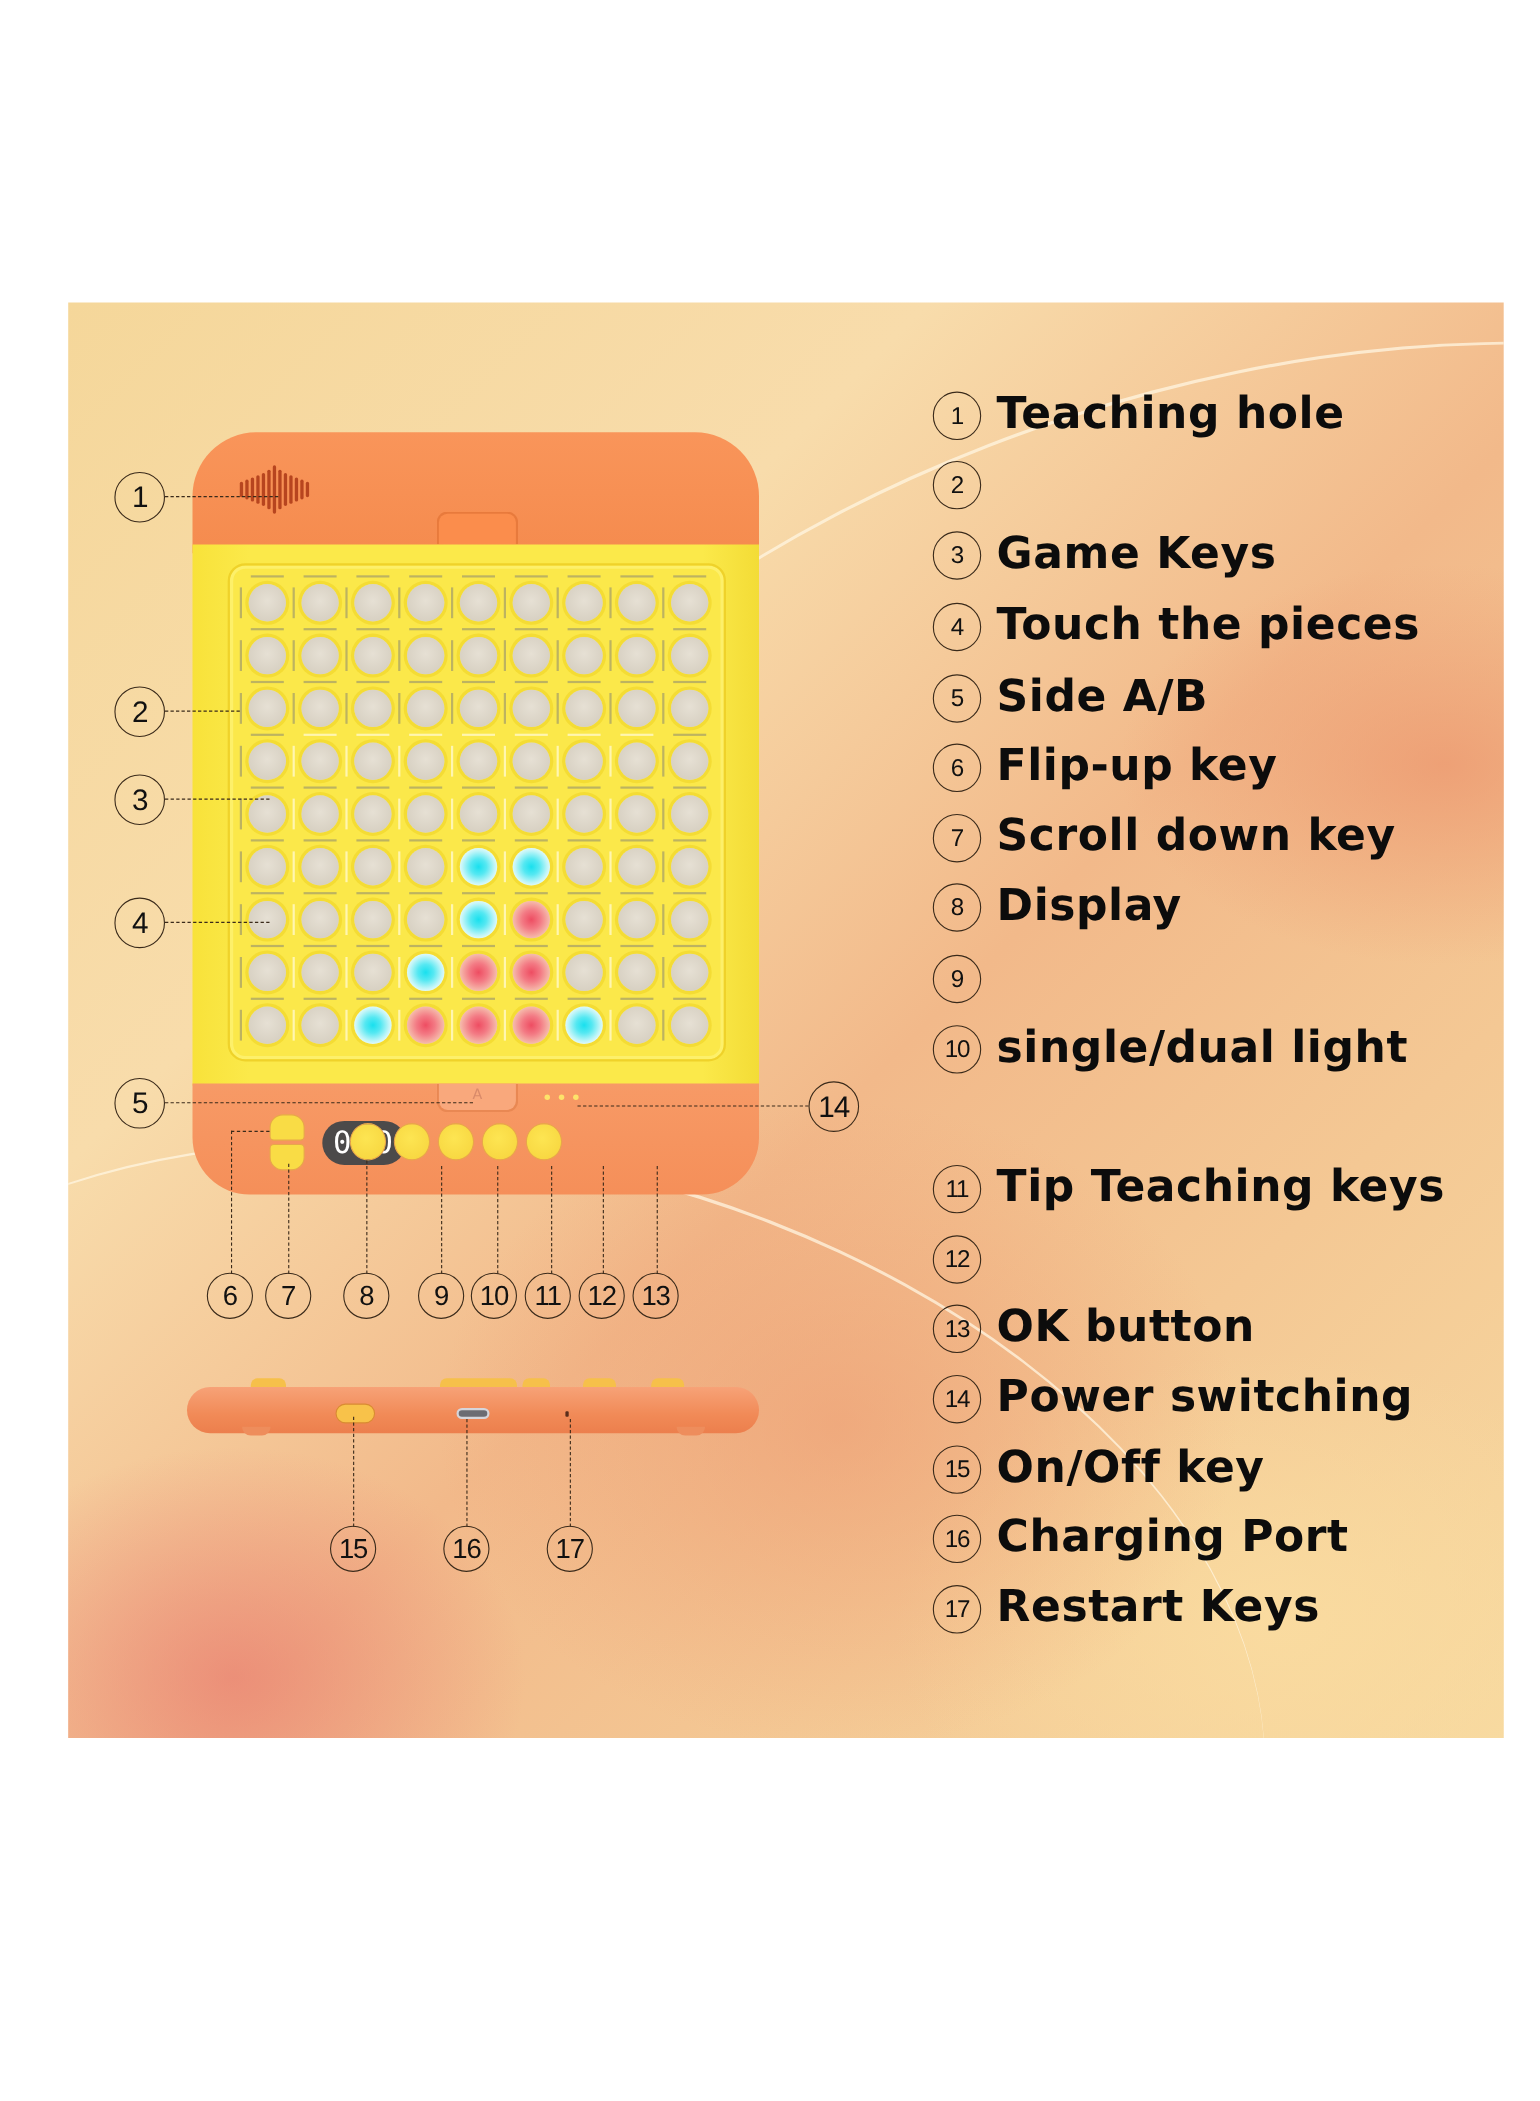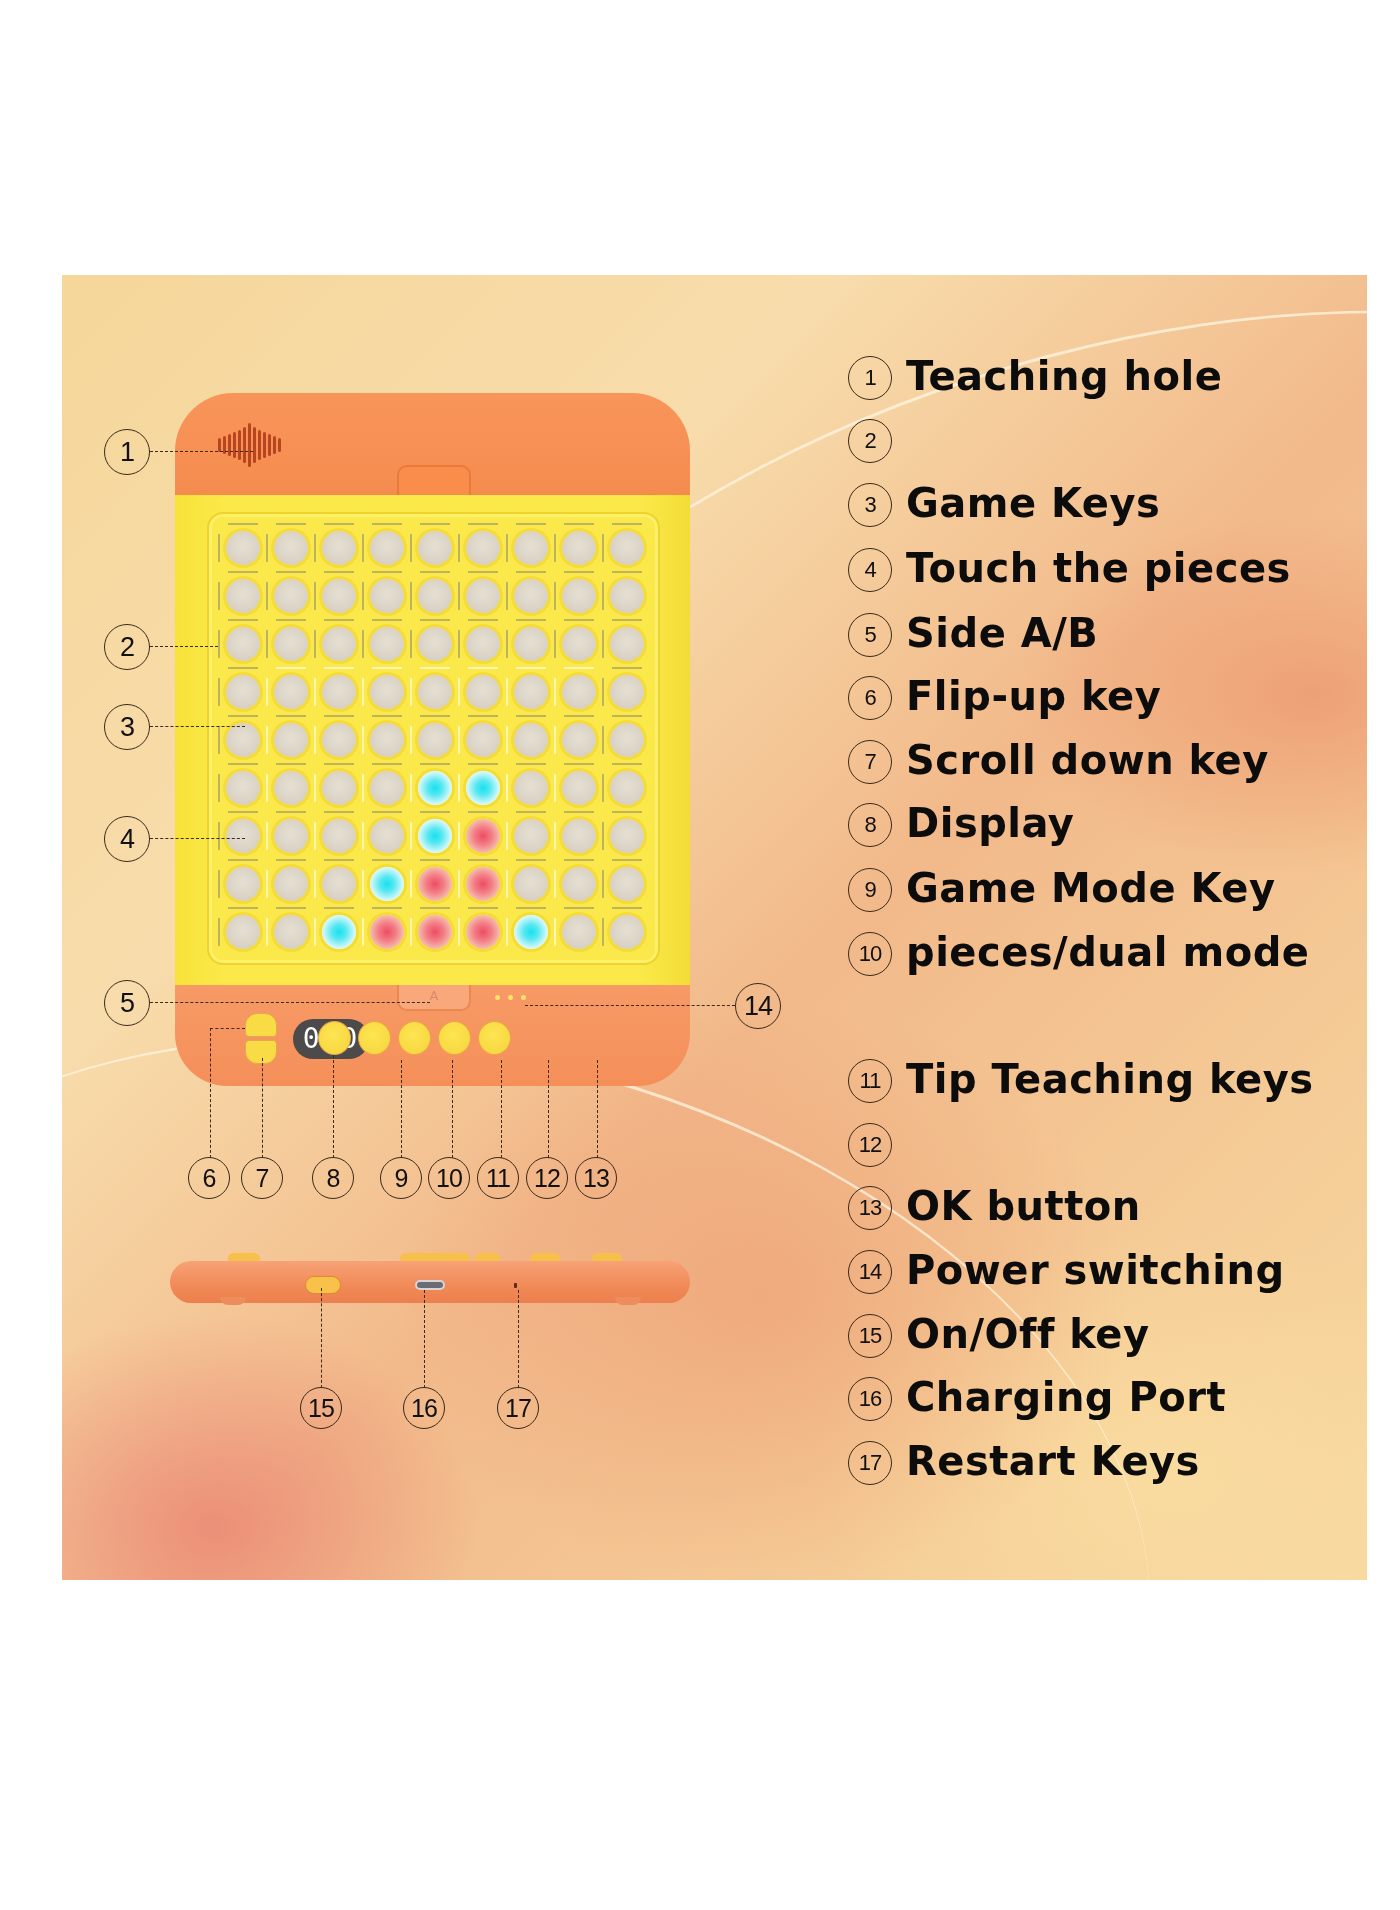--- a/index.html
+++ b/index.html
@@ -693,26 +693,25 @@
   <div class="legend-item" style="top:732px">
     <div class="legend-num">7</div>
     <div class="legend-text">Scroll down key</div>
   </div>
   <div class="legend-item" style="top:795px">
     <div class="legend-num">8</div>
     <div class="legend-text">Display</div>
   </div>
   <div class="legend-item" style="top:860px">
     <div class="legend-num">9</div>
-    <div class="legend-text">Game Mode Key</div>
   </div>
   <div class="legend-item" style="top:924px">
     <div class="legend-num">10</div>
     <div class="legend-text">
-      <div>pieces/dual mode</div>
+      <div>single/dual light</div>
     </div>
   </div>
   <div class="legend-item" style="top:1051px">
     <div class="legend-num">11</div>
     <div class="legend-text">Tip Teaching keys</div>
   </div>
   <div class="legend-item" style="top:1115px">
     <div class="legend-num">12</div>
   </div>
   <div class="legend-item" style="top:1178px">

